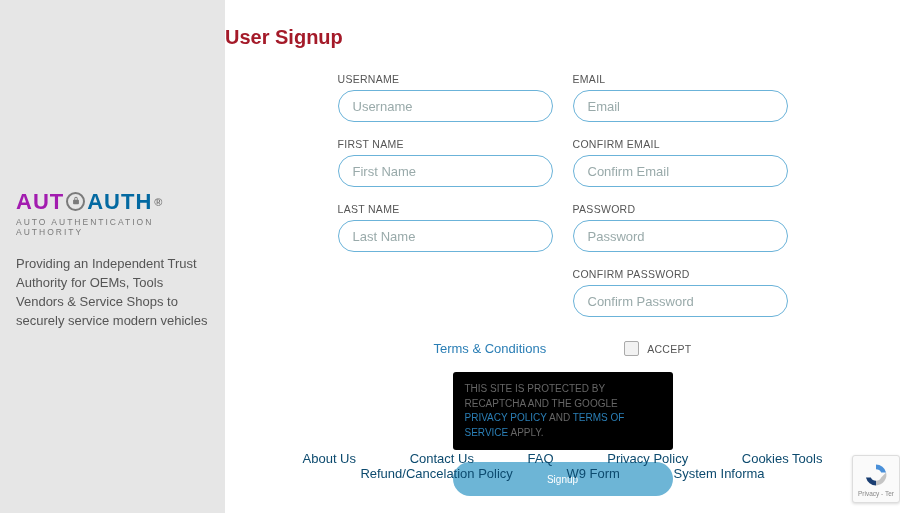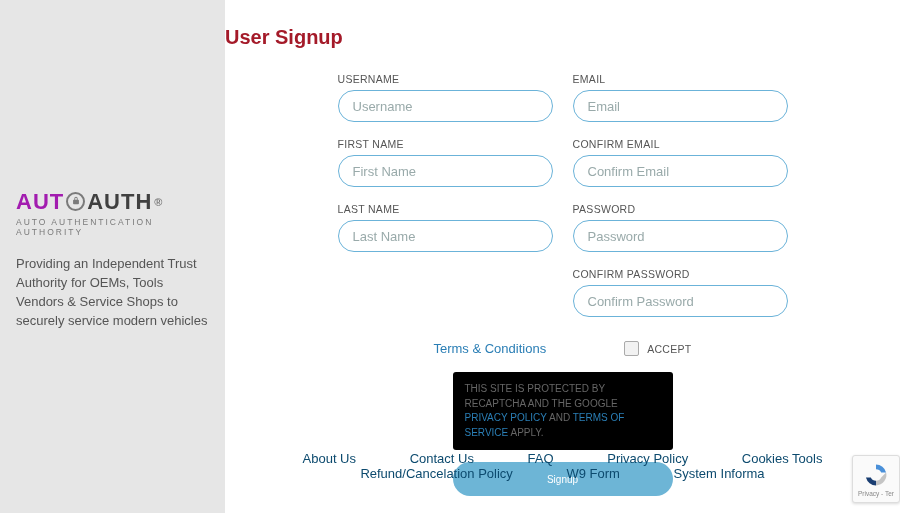--- a/index.html
+++ b/index.html
@@ -13,21 +13,21 @@
     }
     .logo-wrap { margin-bottom: 18px; }
     .logo-main { font-weight: bold; font-size: 22px; letter-spacing: 1px; line-height: 1.1; display: flex; align-items: center; }
     .logo-auto { color: #a21caf; }
     .logo-lock {
       display: inline-flex; align-items: center; justify-content: center;
       width: 19px; height: 19px; border: 2px solid #7a7a7a; border-radius: 50%;
       margin: 0 2px; position: relative; top: -1px;
     }
     .logo-lock svg { width: 10px; height: 10px; }
-    .logo-auth { color: #404040; }
+    .logo-auth { color: #0369a1; }
     .logo-reg { color: #7a7a7a; font-size: 11px; vertical-align: top; margin-left: 2px; }
     .logo-sub {
       font-size: 8.5px; letter-spacing: 2px; color: #7a7a7a; margin-top: 3px;
     }
     .tagline { font-size: 13px; color: #555; line-height: 1.45; }
 
     .main { flex: 1; height: 100%; position: relative; padding-top: 26px; }
     .page-title { color: #a41a29; font-size: 20px; font-weight: bold; text-align: left; margin-bottom: 24px; }
     .form-area { margin: 0 auto; width: 450px; display: flex; gap: 20px; }
     .col { flex: 1; display: flex; flex-direction: column; }

